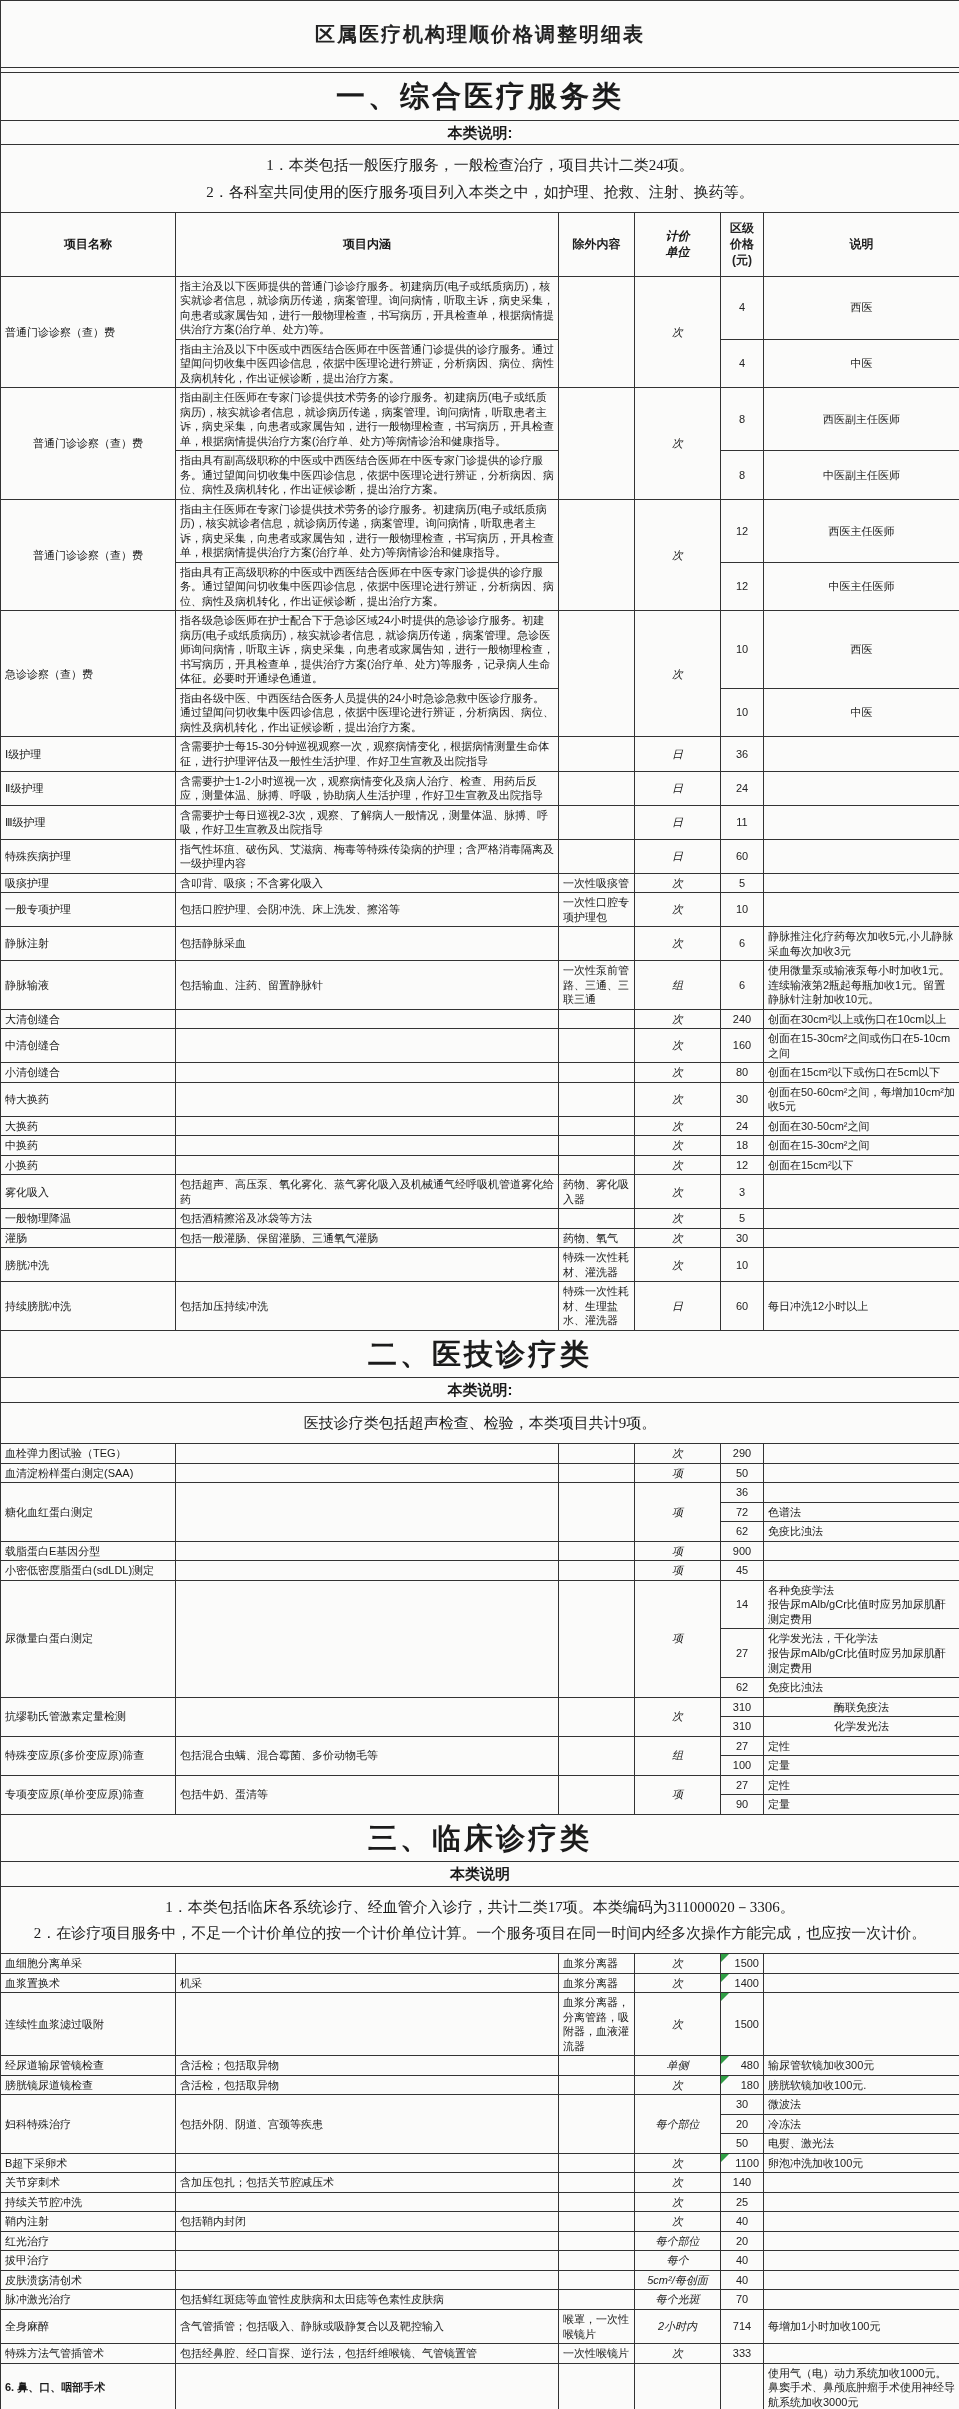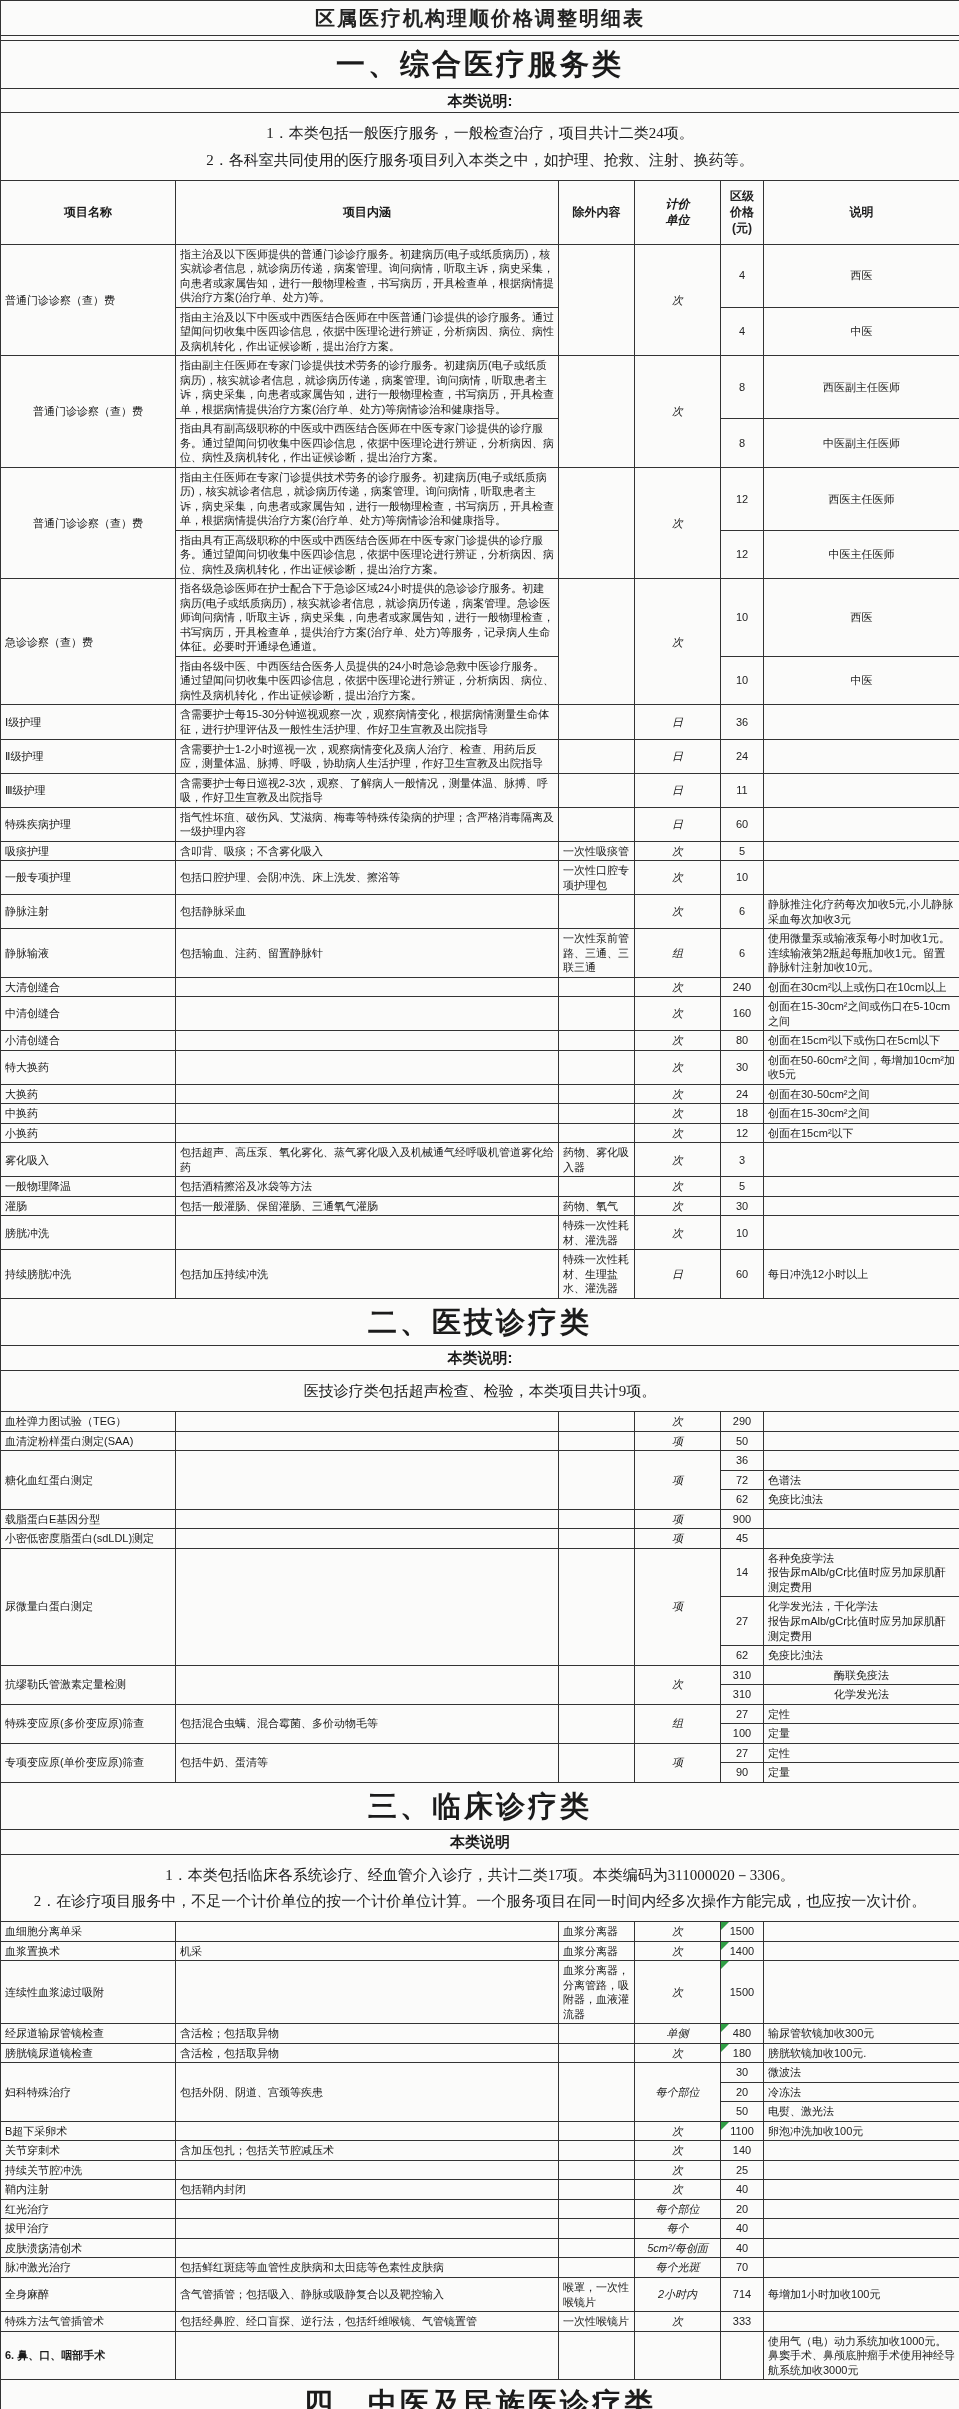--- a/index.html
+++ b/index.html
@@ -28,40 +28,40 @@
   td.c1{text-align:left;}
   td.c2{text-align:left;margin-left:27px;}
   td.c3{text-align:center;font-style:italic;}
   td.c4{text-align:center;font-size:12px;color:#222;}
   td.c5{text-align:left;white-space:pre-line;}
   td.ac{text-align:center;}
   td.bold{font-weight:bold;}
   
   tr.title-row td{
     font-size:20px;font-weight:bold;text-align:center;
-    padding:4px 2px;letter-spacing:2px;color:#222;
+    padding:20px 2px;letter-spacing:2px;color:#222;
   }
   tr.spacer-row td{height:4px;padding:0;}
   tr.section-row td{
     font-size:29px;font-weight:bold;text-align:center;
     padding:4px 0;letter-spacing:3px;color:#1b1b1b;
   }
   tr.subhead-row td{
     font-size:15px;font-weight:bold;text-align:center;
   }
   tr.notes-row td{
     font-size:15px;text-align:center;padding:7px 10px;
     white-space:pre-line;line-height:1.75;word-break:break-all;font-family:Liberation Serif, serif;
   }
   tr.cols-row td{
     font-weight:bold;text-align:center;white-space:pre-line;
     font-size:12px;padding:7px 1px;line-height:1.35;
   }
   
-  td.gc{position:relative;}
+  td.gc{position:relative;text-align:right;}
   td.gc::before{
     content:"";position:absolute;top:0;left:0;width:0;height:0;
     border-top:8px solid #2f9e44;border-right:8px solid transparent;
   }
 </style>
 </head>
 <body>
 
 <div class="doc">
   <table class="grid">

